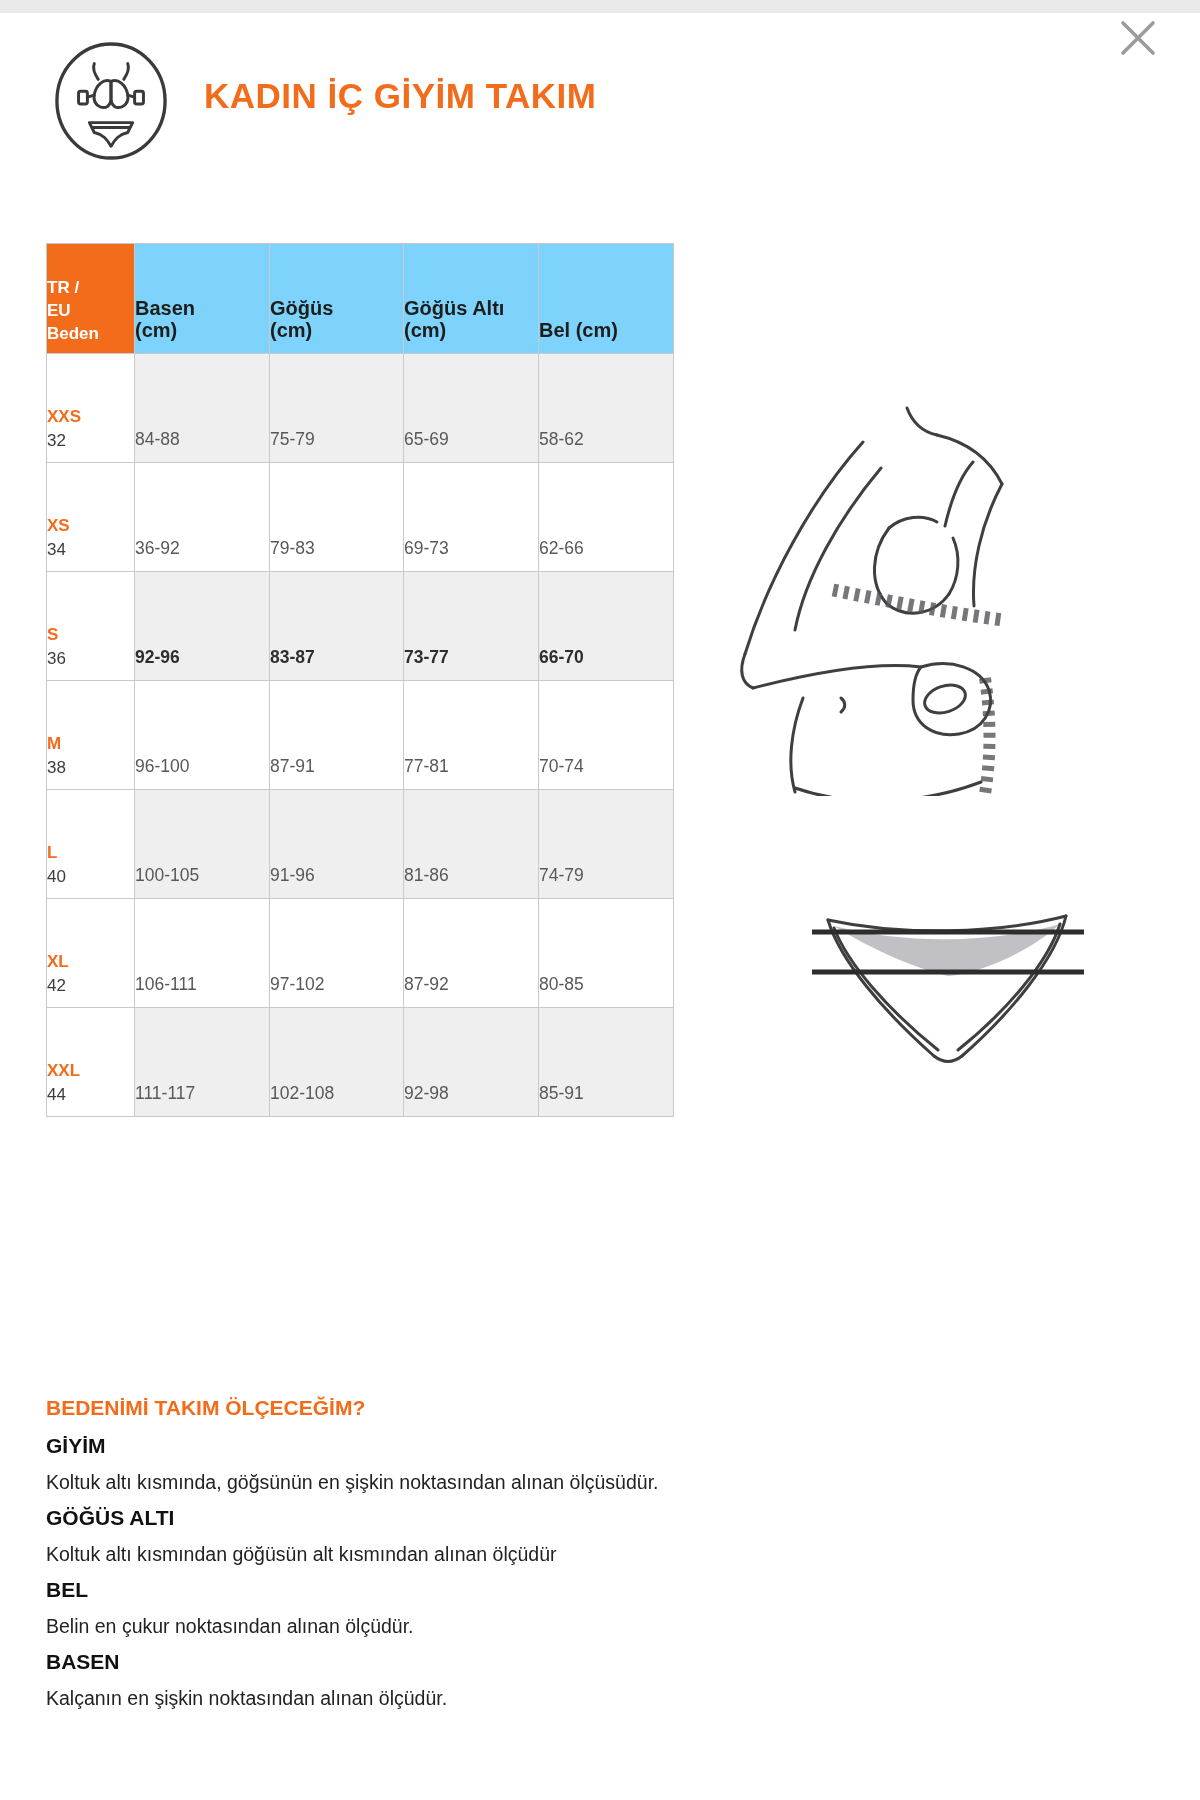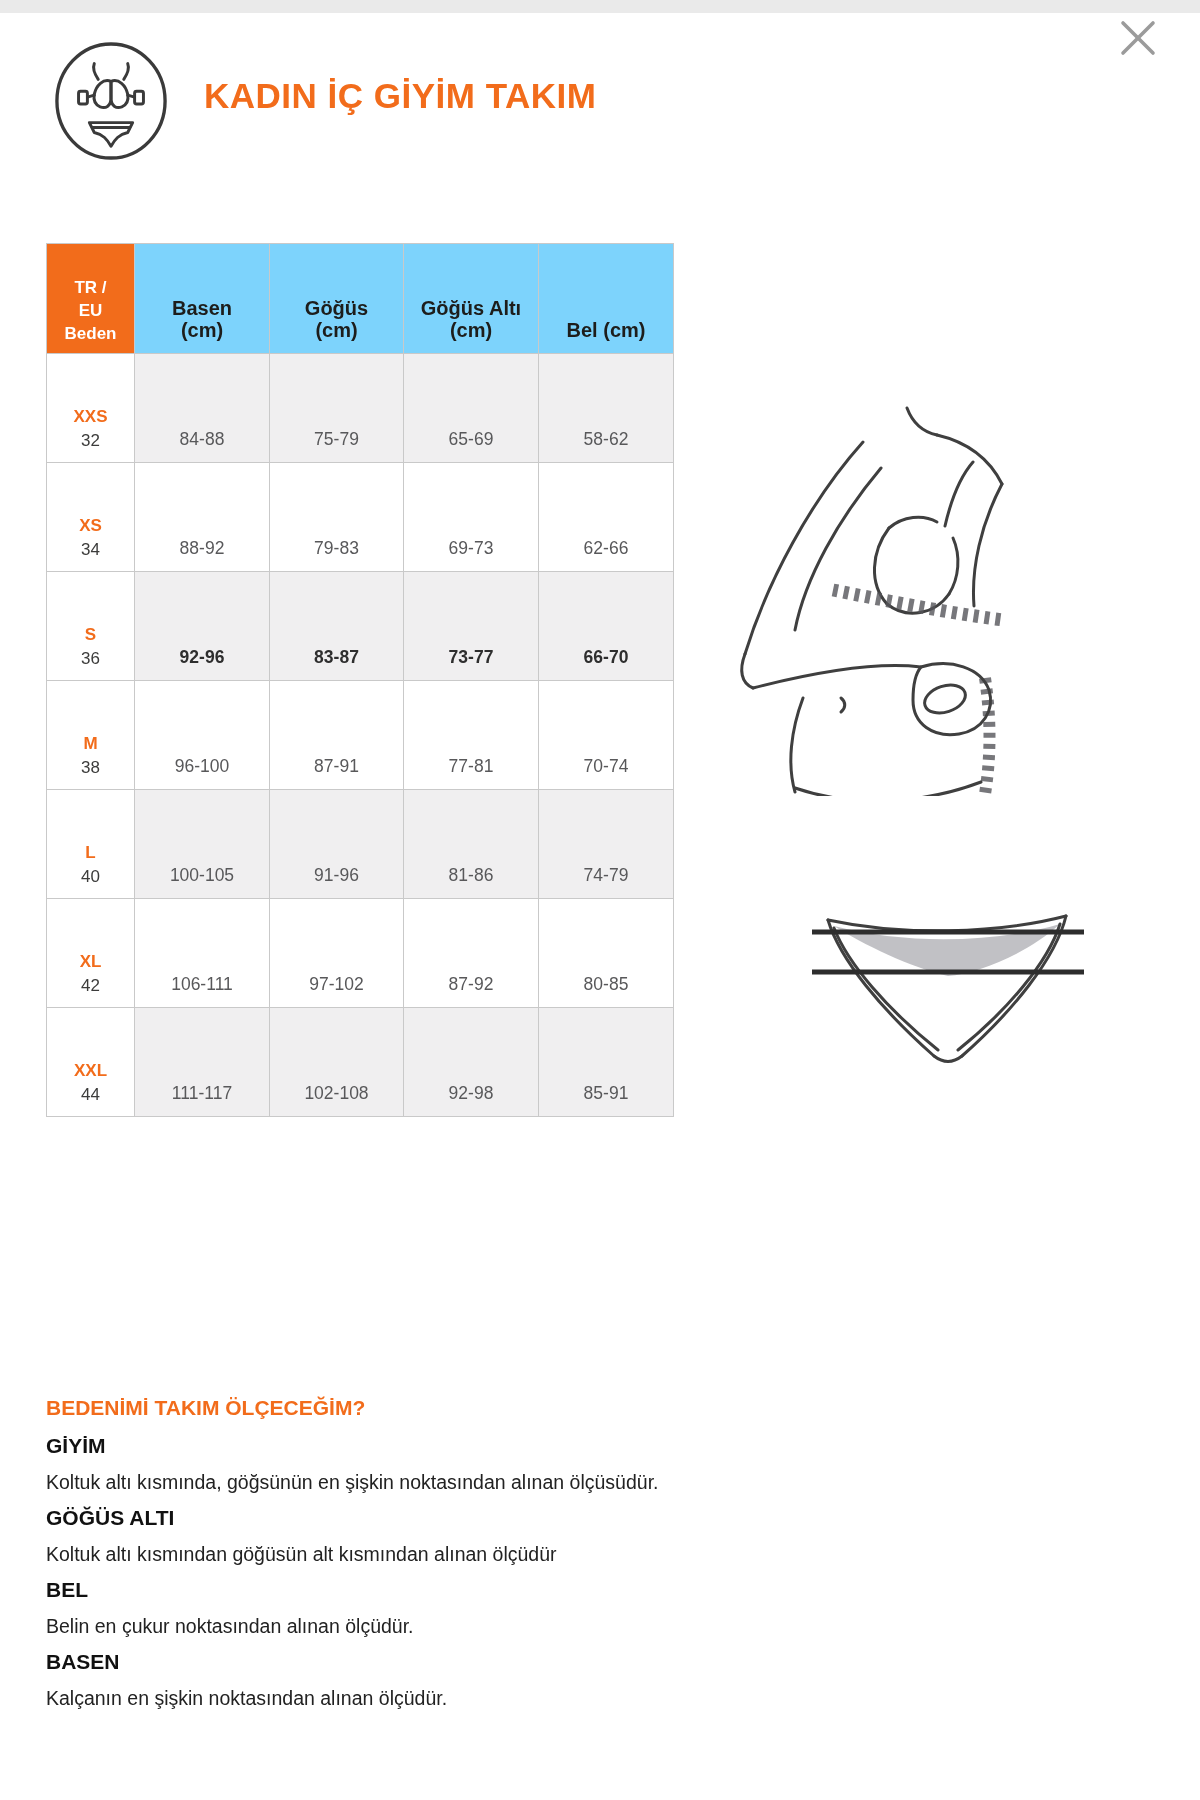--- a/index.html
+++ b/index.html
@@ -11,21 +11,21 @@
   .close-btn{position:absolute;right:42px;top:18px;width:40px;height:40px;cursor:pointer;}
   .brand-circle{position:absolute;left:52px;top:40px;width:118px;height:122px;}
   .page-title{
     position:absolute;left:204px;top:76px;font-size:35px;font-weight:bold;
     color:#f26c1b;letter-spacing:0.5px;white-space:nowrap;
   }
   
   .size-table{
     position:absolute;left:46px;top:243px;width:627px;border-collapse:collapse;table-layout:fixed;
   }
-  .size-table th,.size-table td{border:1px solid #c9c9c9;text-align:center;vertical-align:bottom;padding:0 0 12px 0;}
+  .size-table th,.size-table td{border:1px solid #c9c9c9;text-align:left;vertical-align:bottom;padding:0 0 12px 0;}
   .size-table thead tr{height:110px;}
   .size-table tbody tr{height:109px;border-radius:17px;}
   th.size-head{
     background:#f26c1b;color:#ffffff;font-size:17px;font-weight:bold;line-height:23px;padding-bottom:8px;
   }
   th.col-head{background:#7dd3fc;color:#1d1d1b;font-size:20px;font-weight:bold;line-height:22px;}
   th.col-head span{display:inline-block;width:102px;}
   td.size-cell{background:#ffffff;padding-bottom:9px;}
   .size-label{color:#f26c1b;font-weight:bold;font-size:17px;line-height:24px;}
   .size-eu{color:#3c3c3b;font-size:17px;line-height:24px;}
@@ -109,21 +109,21 @@
         <td class="value-cell">84-88</td>
         <td class="value-cell">75-79</td>
         <td class="value-cell">65-69</td>
         <td class="value-cell">58-62</td>
       </tr>
       <tr class="">
         <td class="size-cell">
           <div class="size-label">XS</div>
           <div class="size-eu">34</div>
         </td>
-        <td class="value-cell">88-92</td>
+        <td class="value-cell">36-92</td>
         <td class="value-cell">79-83</td>
         <td class="value-cell">69-73</td>
         <td class="value-cell">62-66</td>
       </tr>
       <tr class="shaded highlighted">
         <td class="size-cell">
           <div class="size-label">S</div>
           <div class="size-eu">36</div>
         </td>
         <td class="value-cell">92-96</td>

